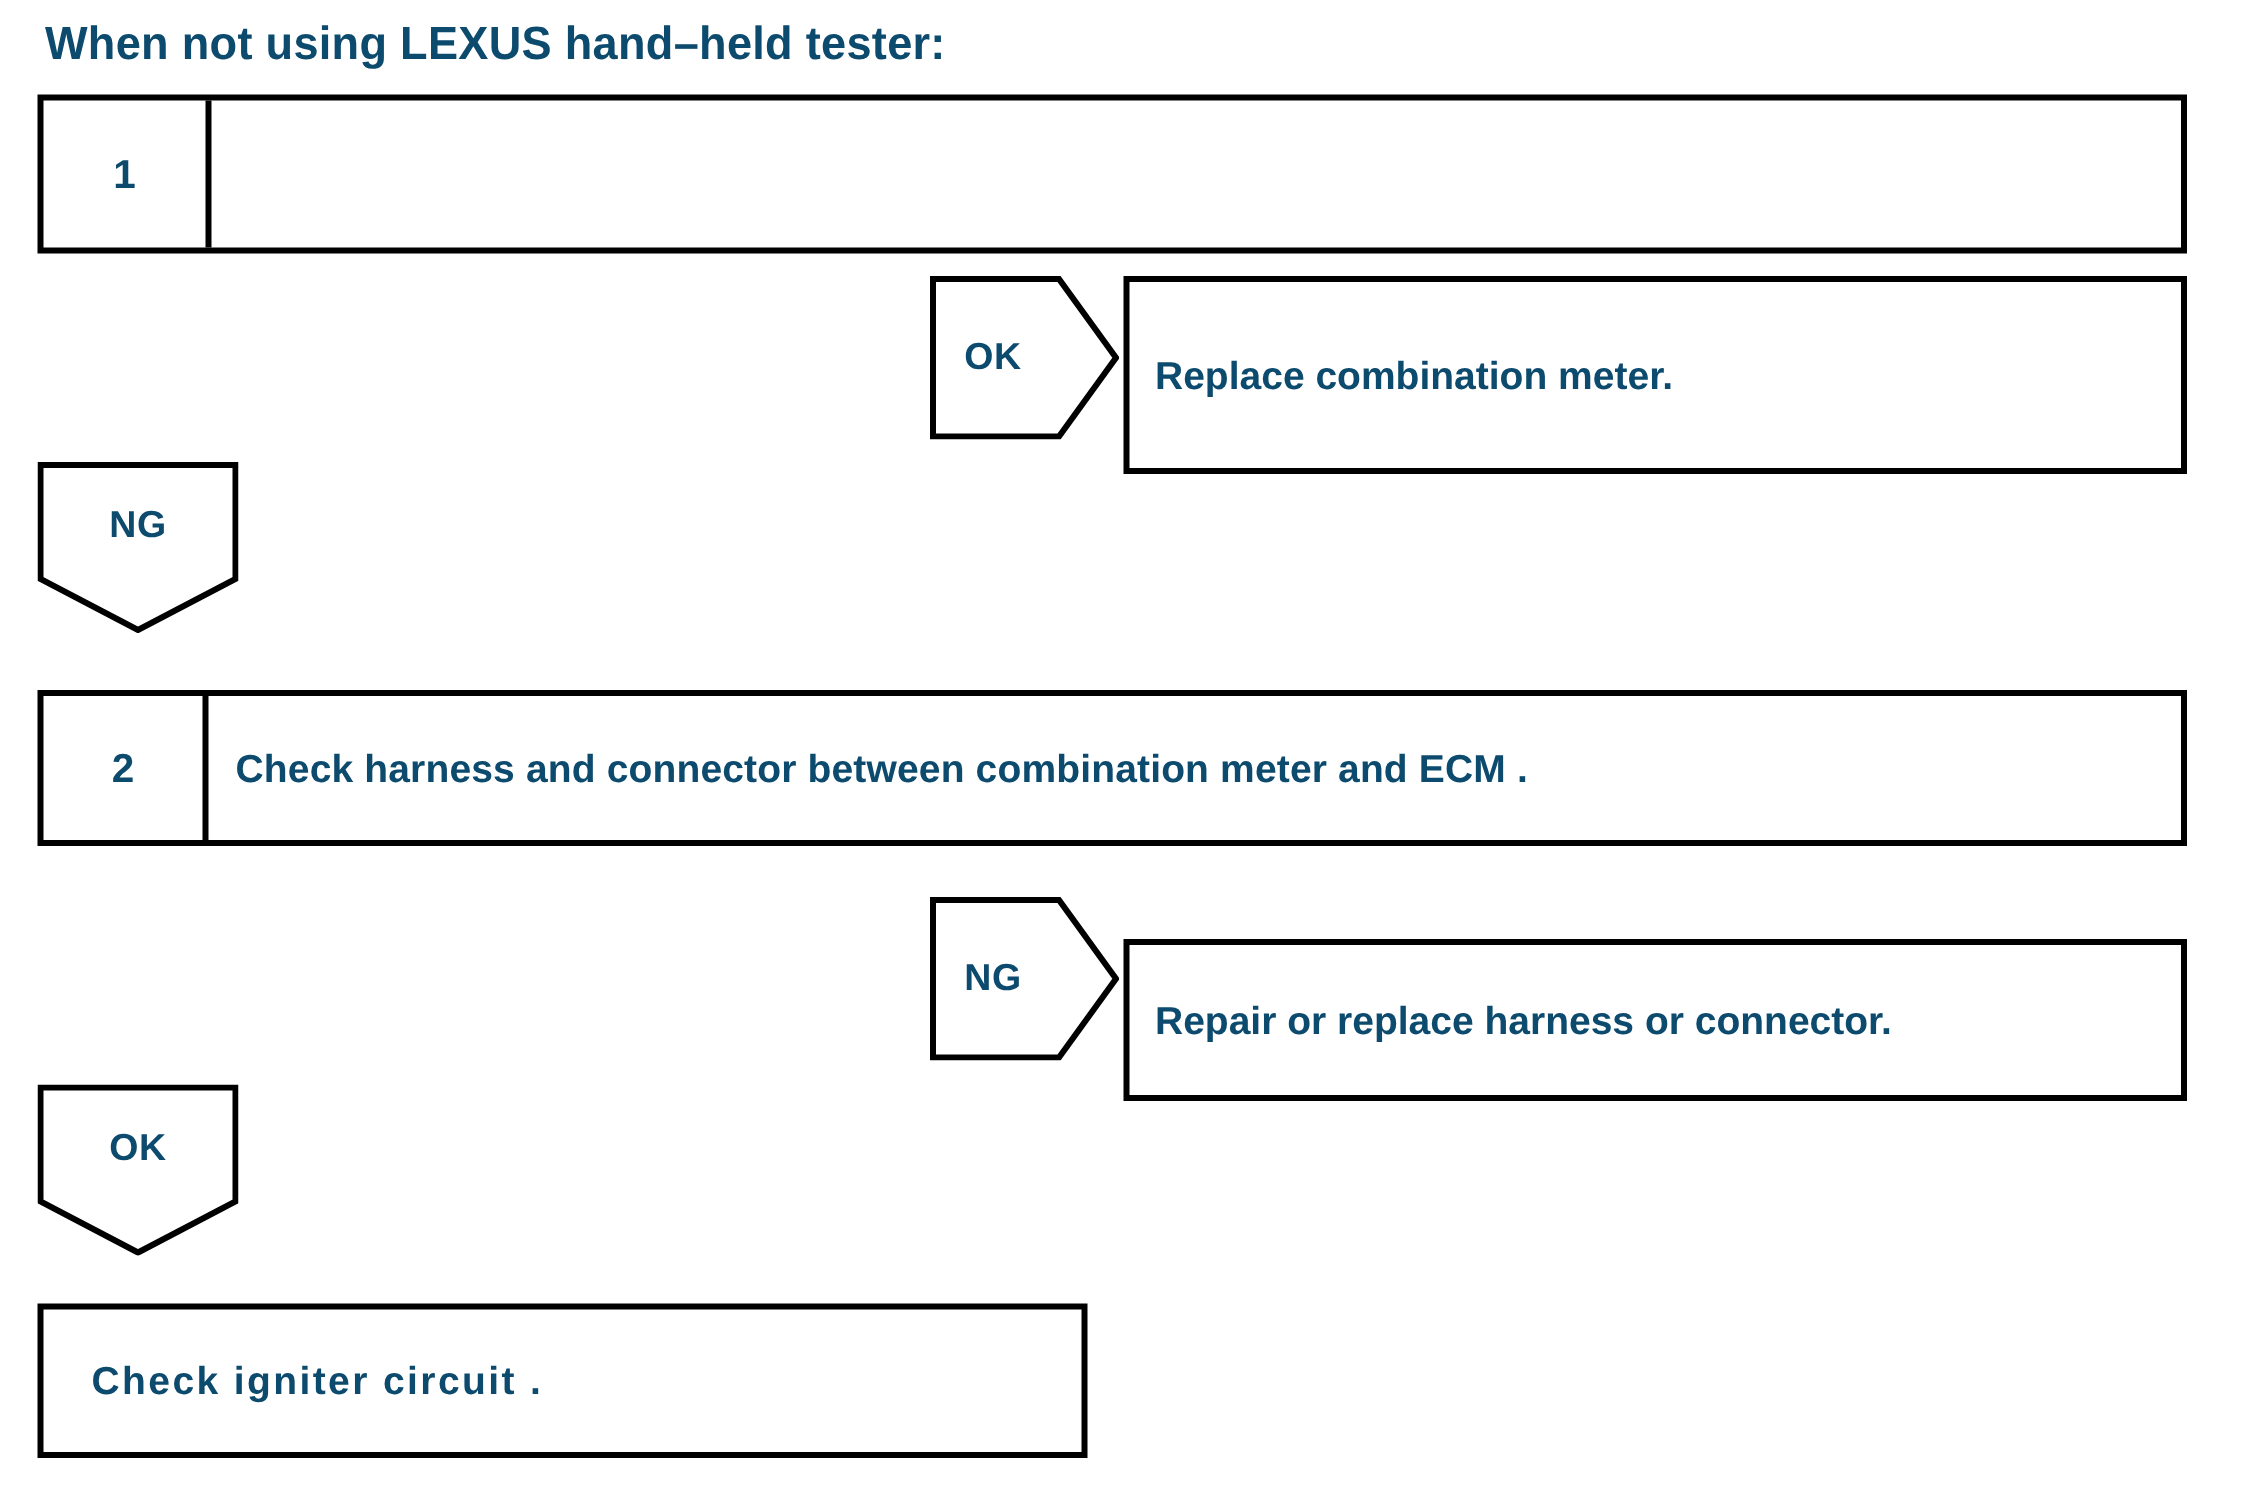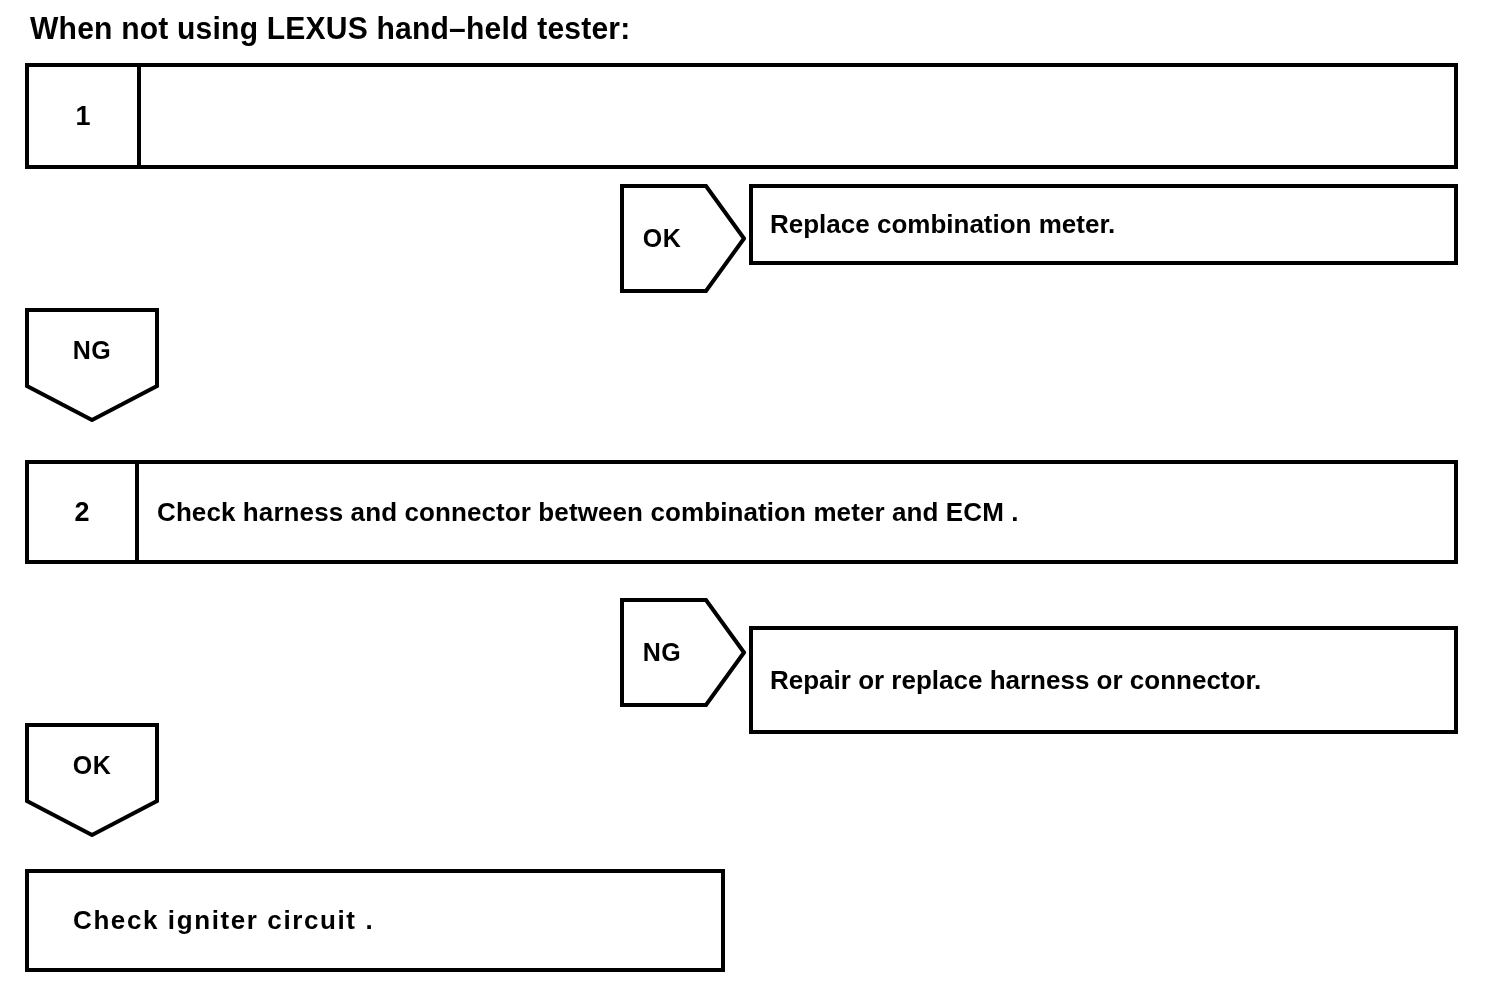--- a/index.html
+++ b/index.html
@@ -8,21 +8,21 @@
     padding: 0;
     background: #ffffff;
   }
   #page {
     position: relative;
     width: 1504px;
     height: 994px;
     background: #ffffff;
     overflow: hidden;
     font-family: "Liberation Sans", sans-serif;
-    color: #000000;
+    color: #0c4a6e;
   }
 
   
   .heading {
     position: absolute;
     left: 30px;
     top: 11px;
     font-size: 31px;
     font-weight: bold;
     letter-spacing: 0.2px;
@@ -111,21 +111,21 @@
     display: flex;
     align-items: center;
     justify-content: center;
     font-size: 25px;
     font-weight: bold;
     letter-spacing: 0.5px;
   }
 
   
   .final-text {
-    padding-left: 44px;
+    padding-left: 32px;
     letter-spacing: 1.6px;
     font-size: 26px;
     font-weight: bold;
   }
 </style>
 </head>
 <body>
 
 <div id="page">
 
@@ -135,21 +135,21 @@
     <div class="step-num" style="width:112px;">1</div>
   </div>
 
   <div class="chevron" style="left:620px; top:184px; width:126px; height:109px;">
     <svg width="126" height="109" viewBox="0 0 126 109" aria-hidden="true">
       <polygon points="2,2 86,2 124,54.5 86,107 2,107" fill="#ffffff" stroke="#000000" stroke-width="4" stroke-linejoin="miter"></polygon>
     </svg>
     <div class="lbl">OK</div>
   </div>
 
-  <div class="result-box" style="left:749px; top:184px; width:709px; height:81px; padding-left:17px;">
+  <div class="result-box" style="left:749px; top:184px; width:709px; height:132px; padding-left:17px;">
     <span>Replace combination meter.</span>
   </div>
 
   <div class="pentagon" style="left:25px; top:308px; width:134px; height:114px;">
     <svg width="134" height="114" viewBox="0 0 134 114" aria-hidden="true">
       <polygon points="2,2 132,2 132,78 67,112 2,78" fill="#ffffff" stroke="#000000" stroke-width="4" stroke-linejoin="miter"></polygon>
     </svg>
     <div class="lbl">NG</div>
   </div>
 

